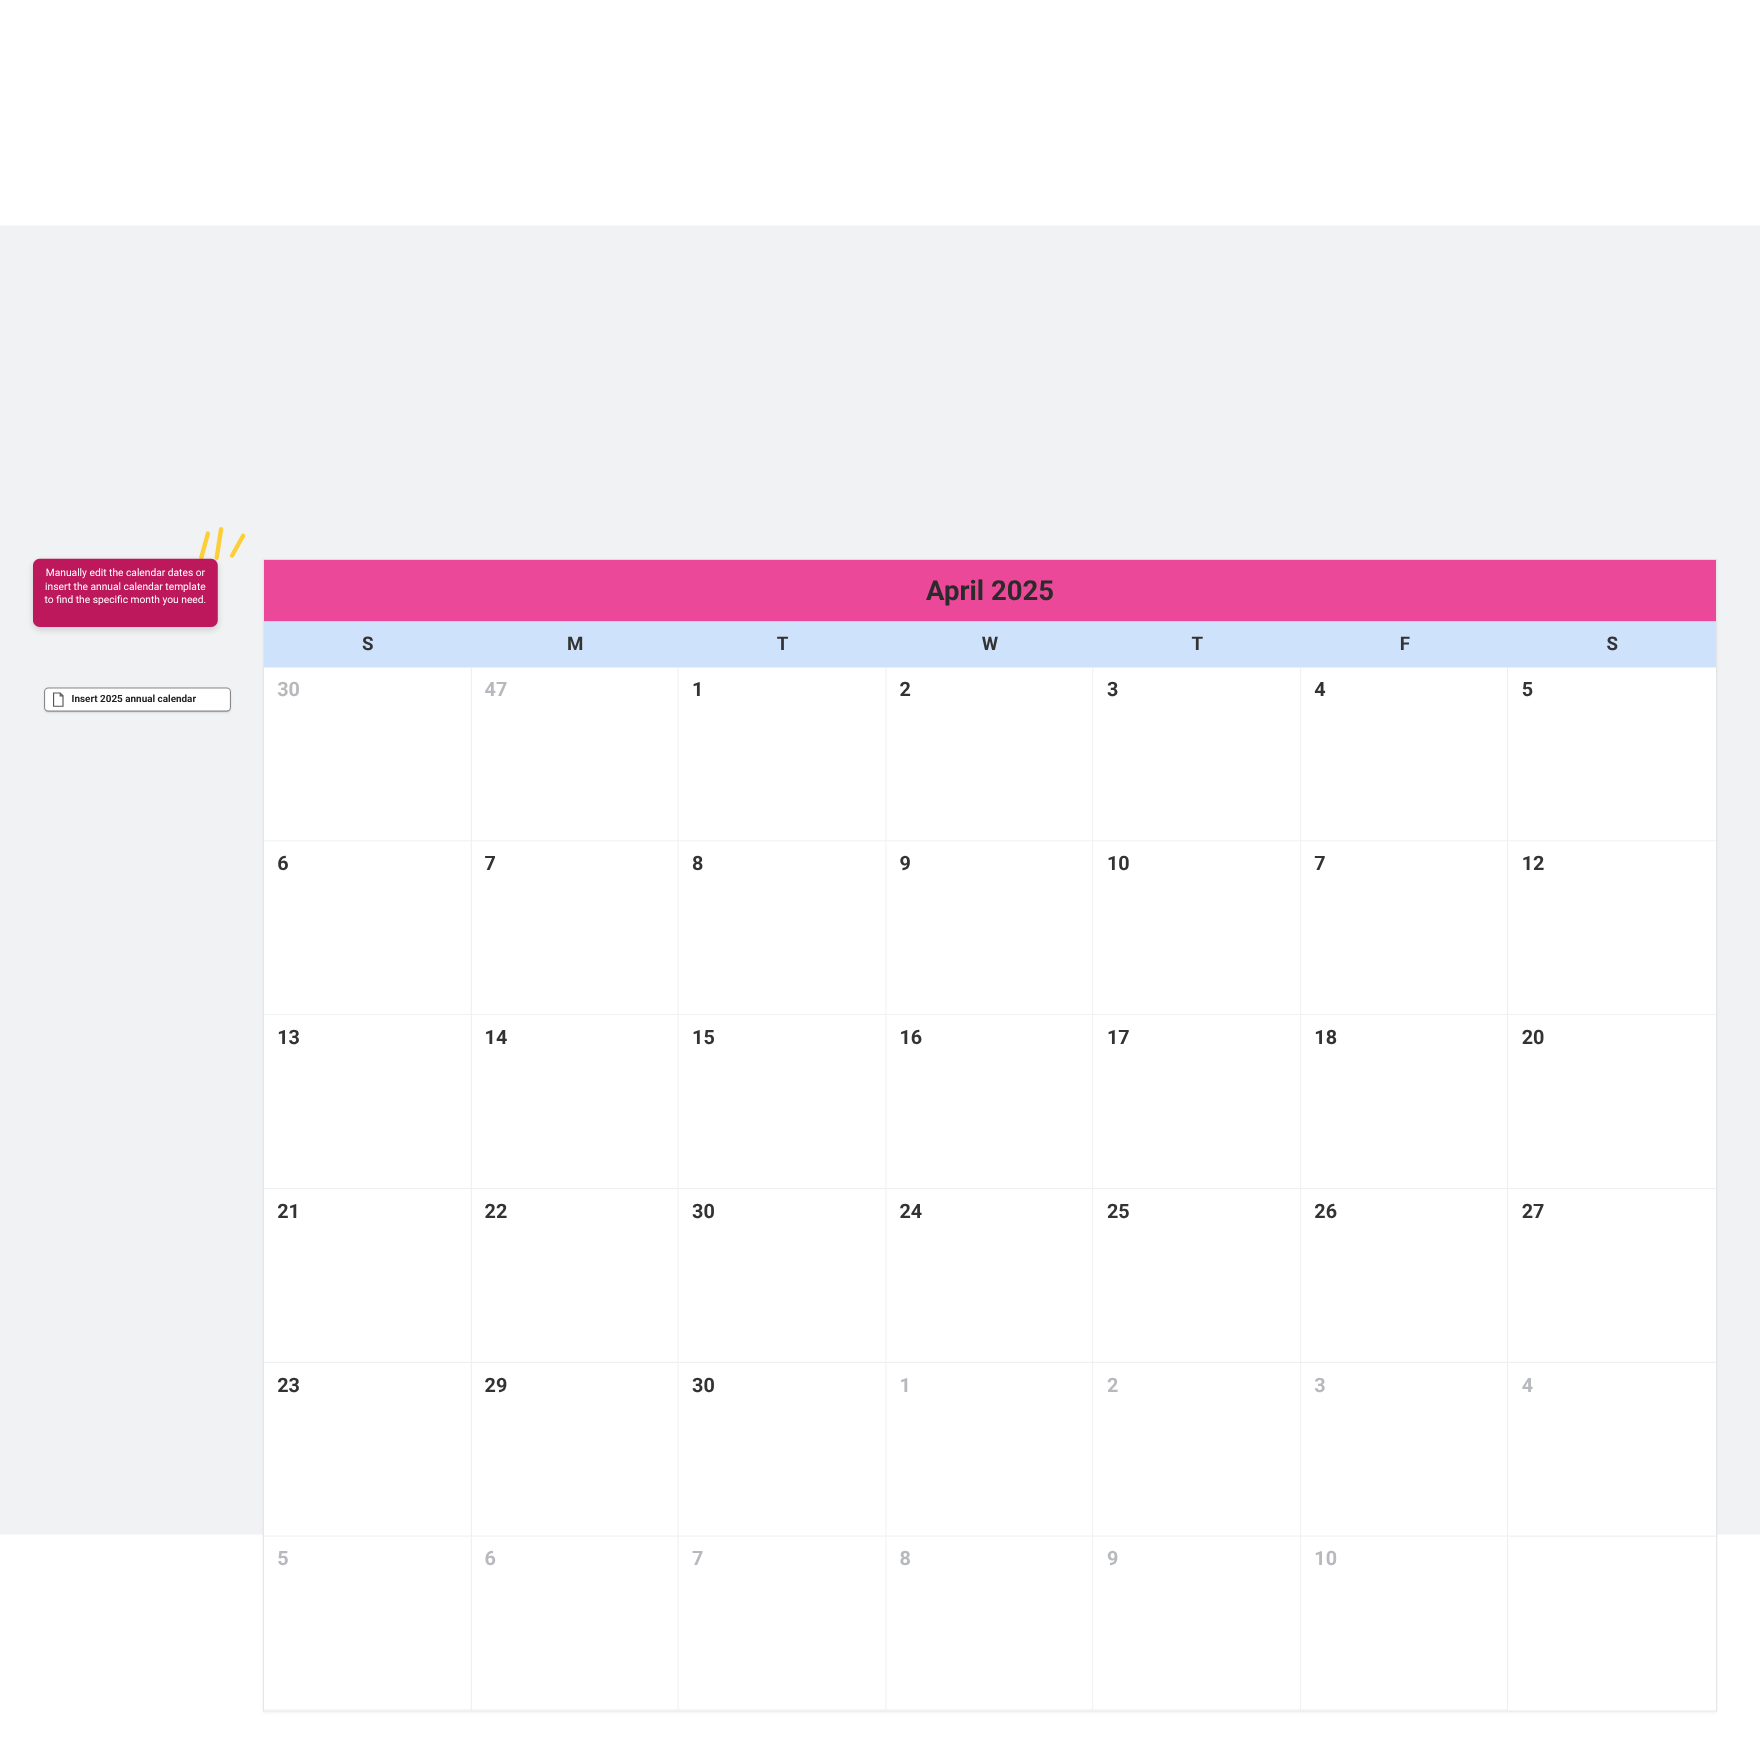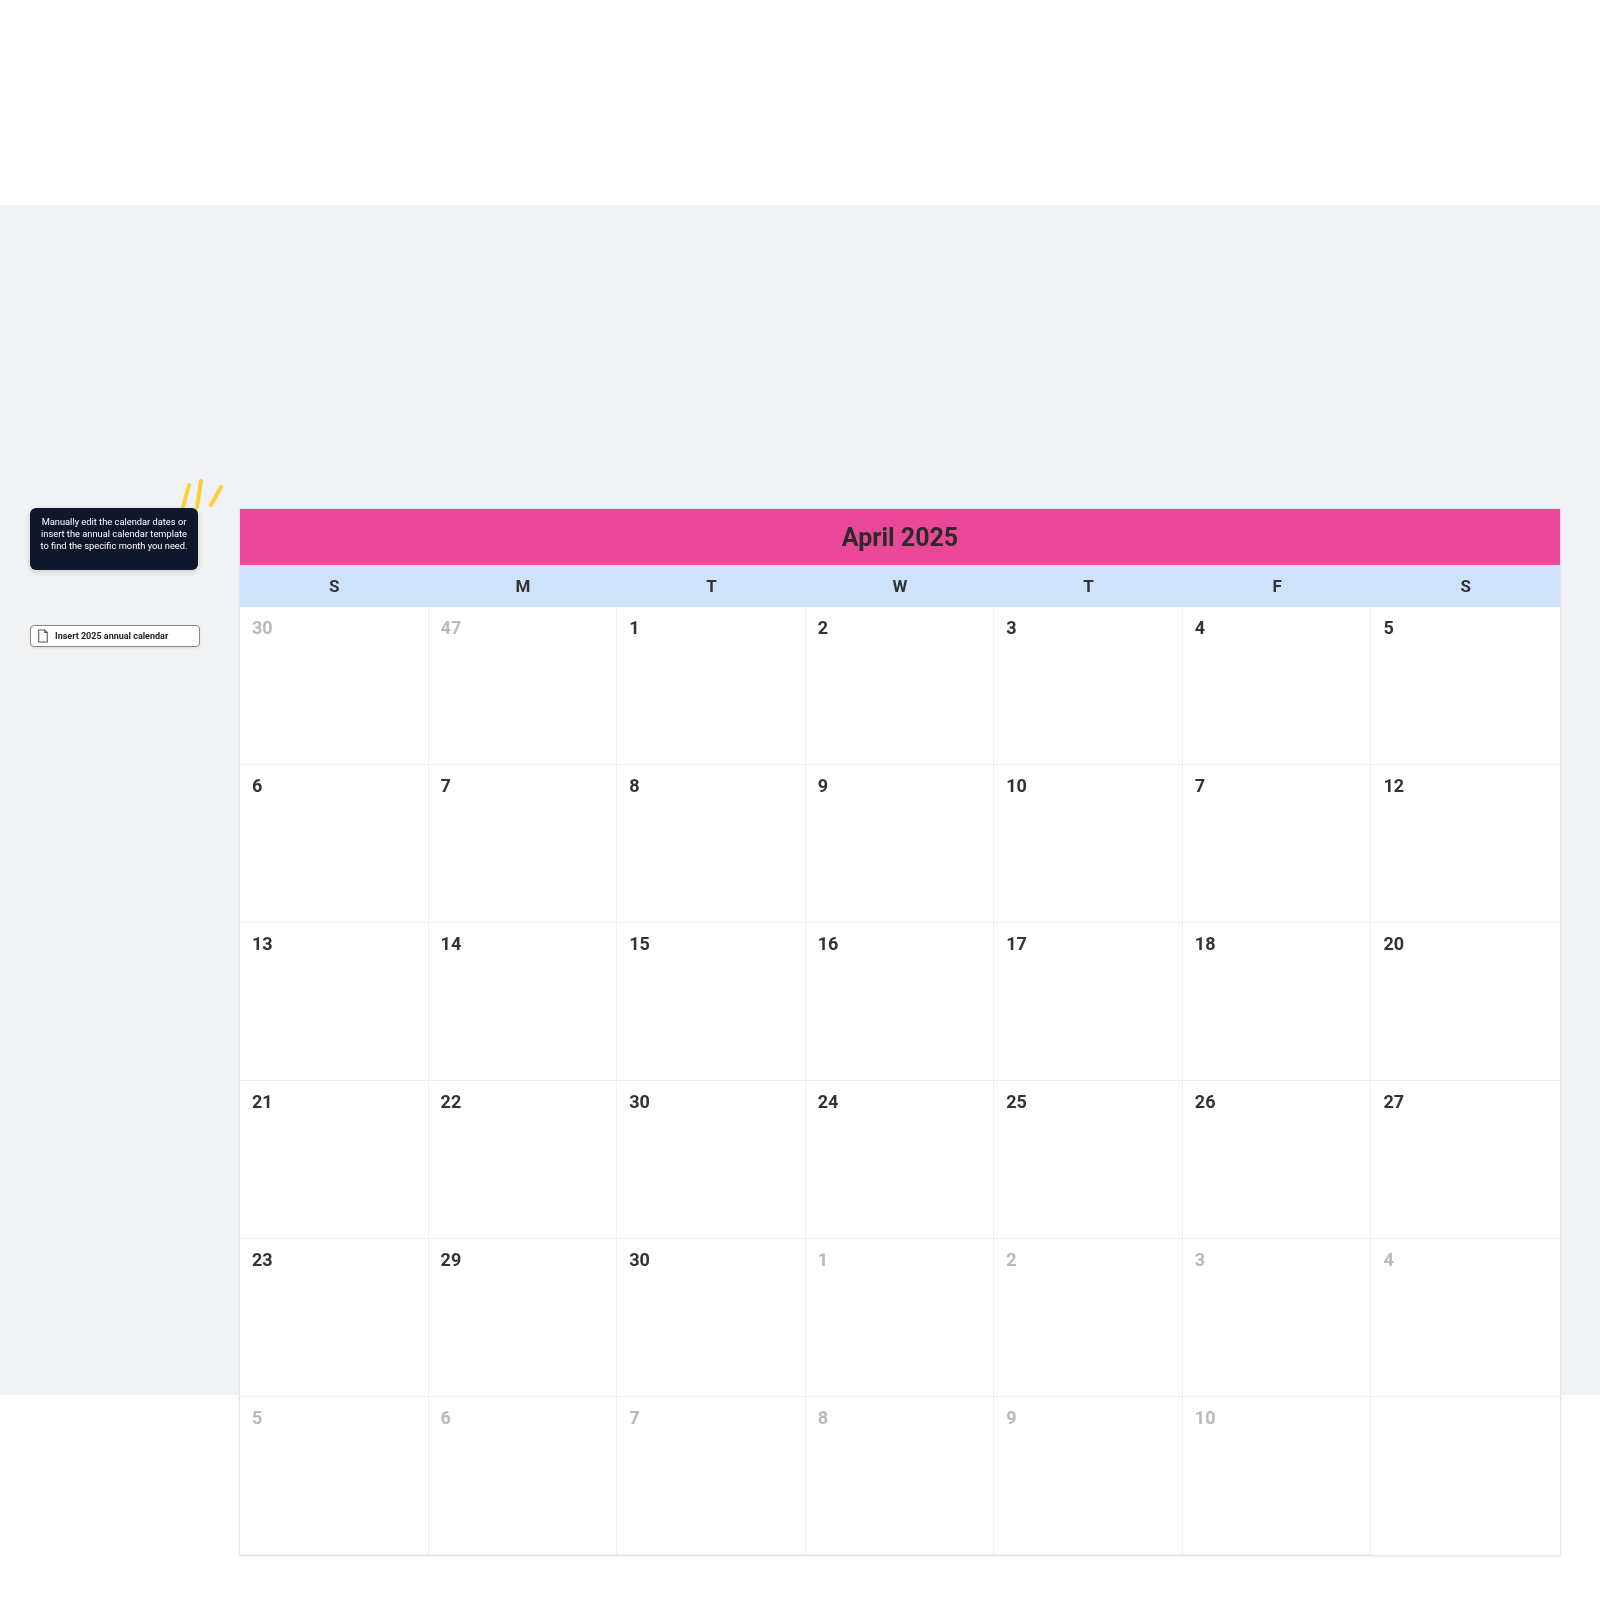--- a/index.html
+++ b/index.html
@@ -35,34 +35,34 @@
     pointer-events: none;
   }
 
   
   .note {
     position: absolute;
     left: 30px;
     top: 303px;
     width: 168px;
     min-height: 62px;
-    background: #0f172a;
+    background: #be185d;
     border-radius: 6px;
     color: #fff;
     font-size: 9.3px;
     line-height: 12px;
     text-align: center;
     padding: 8px 10px;
     box-shadow: 0 2px 6px rgba(0,0,0,0.15);
   }
 
   
   .insert-btn {
     position: absolute;
-    left: 30px;
+    left: 40px;
     top: 420px;
     width: 170px;
     height: 22px;
     background: #fff;
     border: 1px solid #888;
     border-radius: 4px;
     box-shadow: 0 1px 2px rgba(0,0,0,0.1);
     display: flex;
     align-items: center;
     padding: 0 6px;

